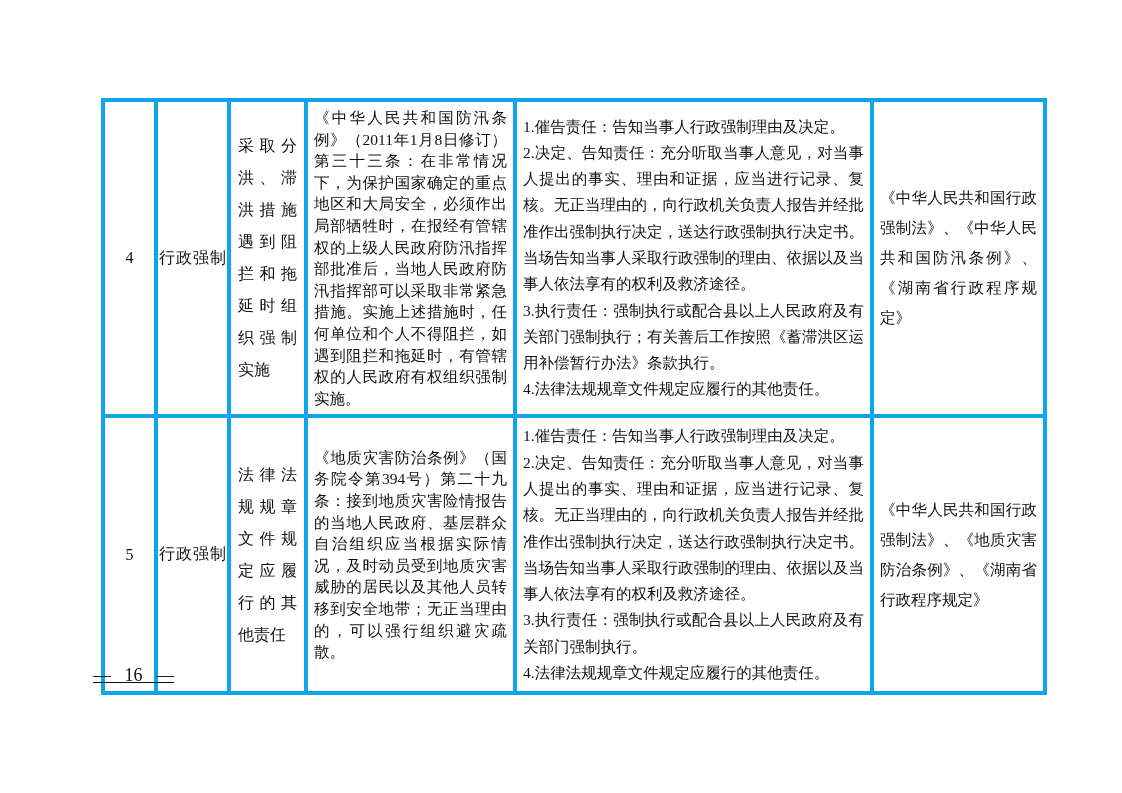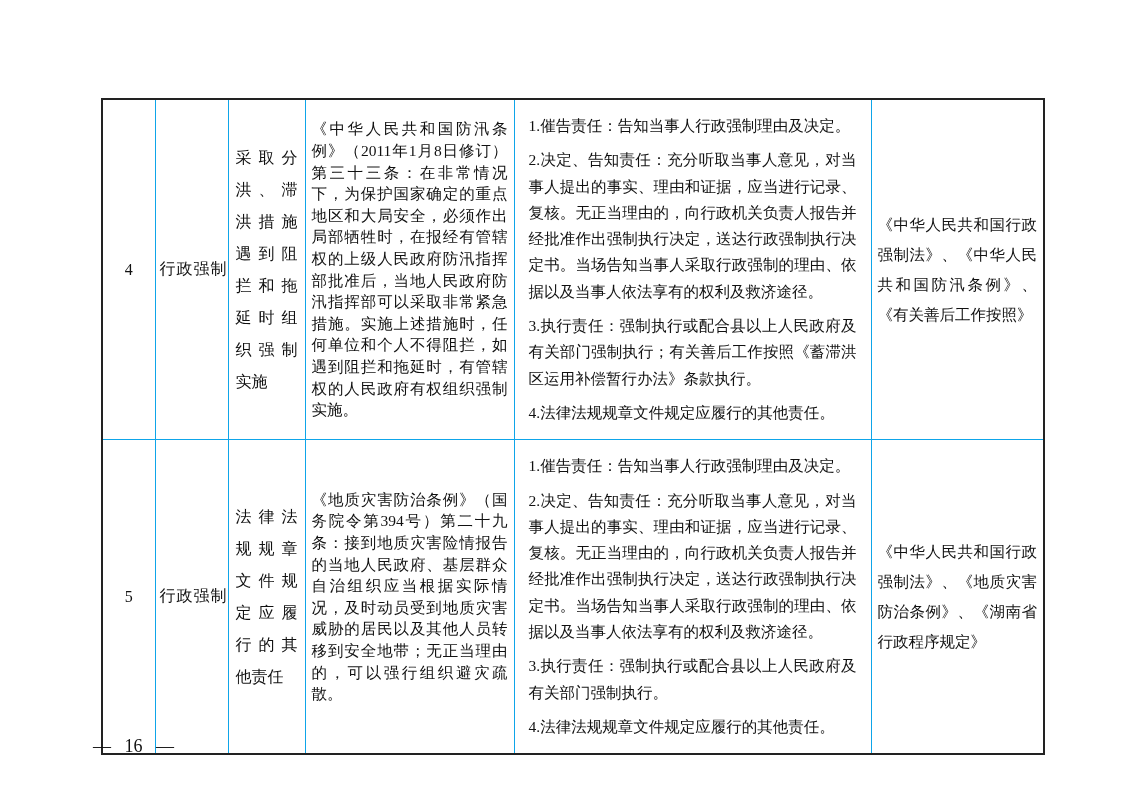--- a/index.html
+++ b/index.html
@@ -21,21 +21,21 @@
   table.duty-table {
     position: absolute;
     left: 101px;
     top: 98px;
     width: 942px;
     border-collapse: collapse;
     table-layout: fixed;
     border: 2px solid #222222;
   }
   table.duty-table td {
-    border: 1px solid #0ea5e9;
+    border: 4px solid #0ea5e9;
     vertical-align: middle;
     overflow: hidden;
   }
   tr.row-4 { height: 297px; }
   tr.row-5 { height: 242px; }
 
   td.col-seq {
     text-align: center;
     font-size: 16px;
     font-family: "Liberation Serif", "DejaVu Serif", serif;
@@ -60,35 +60,36 @@
     text-justify: inter-character;
   }
   td.col-resp {
     padding: 5px 6px;
     font-size: 15.5px;
     line-height: 26.3px;
     text-align: justify;
     text-justify: inter-character;
     vertical-align: middle;
   }
-  td.col-resp p { margin: 8px; }
+  td.col-resp p { margin: 0; }
   td.col-ref {
     padding: 5px 6px;
     font-size: 15.5px;
     line-height: 30px;
     text-align: justify;
     text-justify: inter-character;
   }
   .page-number {
     position: absolute;
     left: 93px;
-    top: 736px;
+    top: 665px;
     font-size: 18px;
     word-spacing: 9px;
     color: #111111;
+    text-decoration: underline;
   }
 </style>
 </head>
 <body>
 
 <div class="page">
 
   <table class="duty-table">
     <colgroup>
       <col style="width:53px">
@@ -103,21 +104,21 @@
         <td class="col-seq">4</td>
         <td class="col-type">行政强制</td>
         <td class="col-name">采取分洪、滞洪措施遇到阻拦和拖延时组织强制实施</td>
         <td class="col-basis">《中华人民共和国防汛条例》（2011年1月8日修订）第三十三条：在非常情况下，为保护国家确定的重点地区和大局安全，必须作出局部牺牲时，在报经有管辖权的上级人民政府防汛指挥部批准后，当地人民政府防汛指挥部可以采取非常紧急措施。实施上述措施时，任何单位和个人不得阻拦，如遇到阻拦和拖延时，有管辖权的人民政府有权组织强制实施。</td>
         <td class="col-resp">
           <p>1.催告责任：告知当事人行政强制理由及决定。</p>
           <p>2.决定、告知责任：充分听取当事人意见，对当事人提出的事实、理由和证据，应当进行记录、复核。无正当理由的，向行政机关负责人报告并经批准作出强制执行决定，送达行政强制执行决定书。当场告知当事人采取行政强制的理由、依据以及当事人依法享有的权利及救济途径。</p>
           <p>3.执行责任：强制执行或配合县以上人民政府及有关部门强制执行；有关善后工作按照《蓄滞洪区运用补偿暂行办法》条款执行。</p>
           <p>4.法律法规规章文件规定应履行的其他责任。</p>
         </td>
-        <td class="col-ref">《中华人民共和国行政强制法》、《中华人民共和国防汛条例》、《有关善后工作按照》</td>
+        <td class="col-ref">《中华人民共和国行政强制法》、《中华人民共和国防汛条例》、《湖南省行政程序规定》</td>
       </tr>
       <tr class="row-5">
         <td class="col-seq">5</td>
         <td class="col-type">行政强制</td>
         <td class="col-name">法律法规规章文件规定应履行的其他责任</td>
         <td class="col-basis">《地质灾害防治条例》（国务院令第394号）第二十九条：接到地质灾害险情报告的当地人民政府、基层群众自治组织应当根据实际情况，及时动员受到地质灾害威胁的居民以及其他人员转移到安全地带；无正当理由的，可以强行组织避灾疏散。</td>
         <td class="col-resp">
           <p>1.催告责任：告知当事人行政强制理由及决定。</p>
           <p>2.决定、告知责任：充分听取当事人意见，对当事人提出的事实、理由和证据，应当进行记录、复核。无正当理由的，向行政机关负责人报告并经批准作出强制执行决定，送达行政强制执行决定书。当场告知当事人采取行政强制的理由、依据以及当事人依法享有的权利及救济途径。</p>
           <p>3.执行责任：强制执行或配合县以上人民政府及有关部门强制执行。</p>

